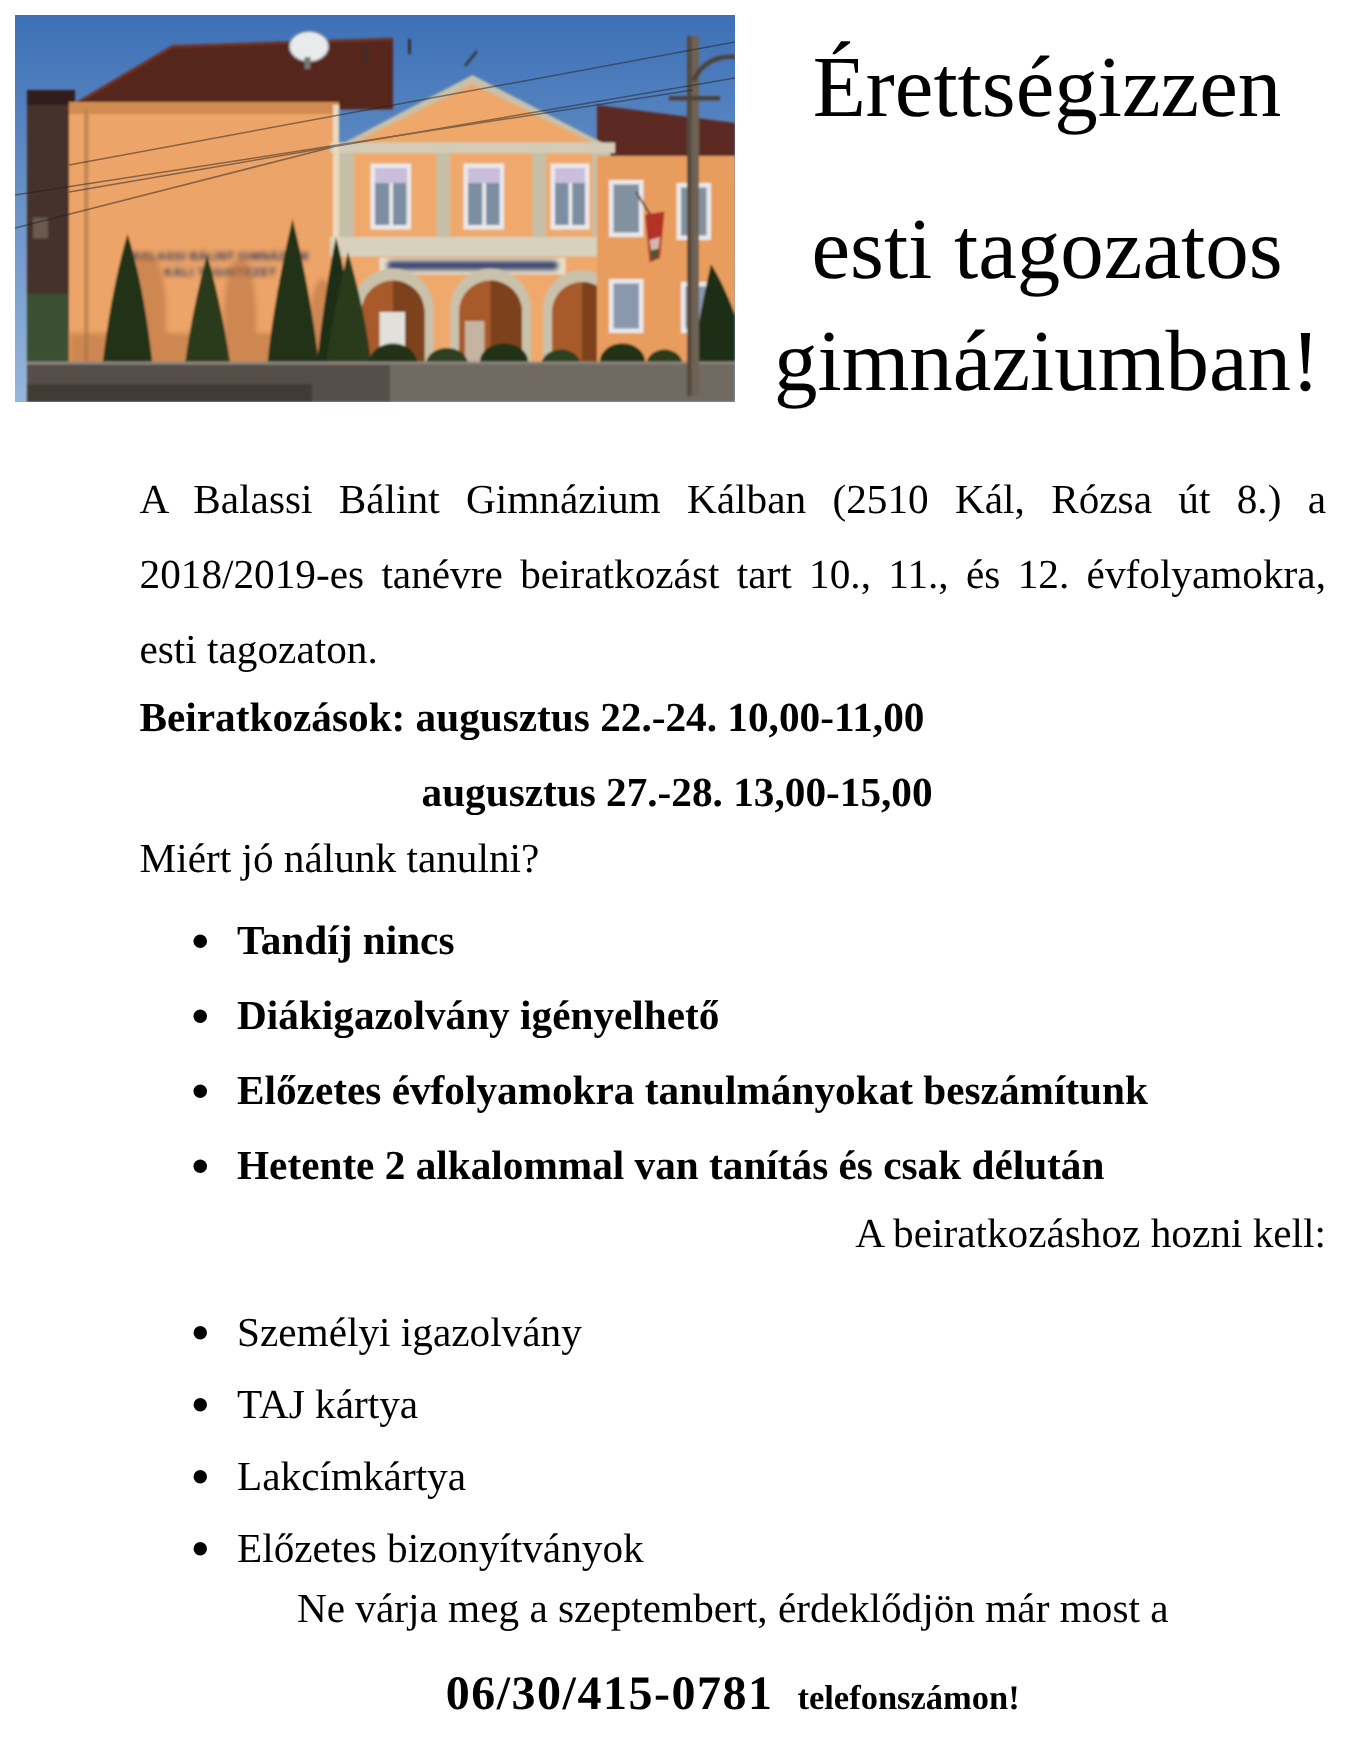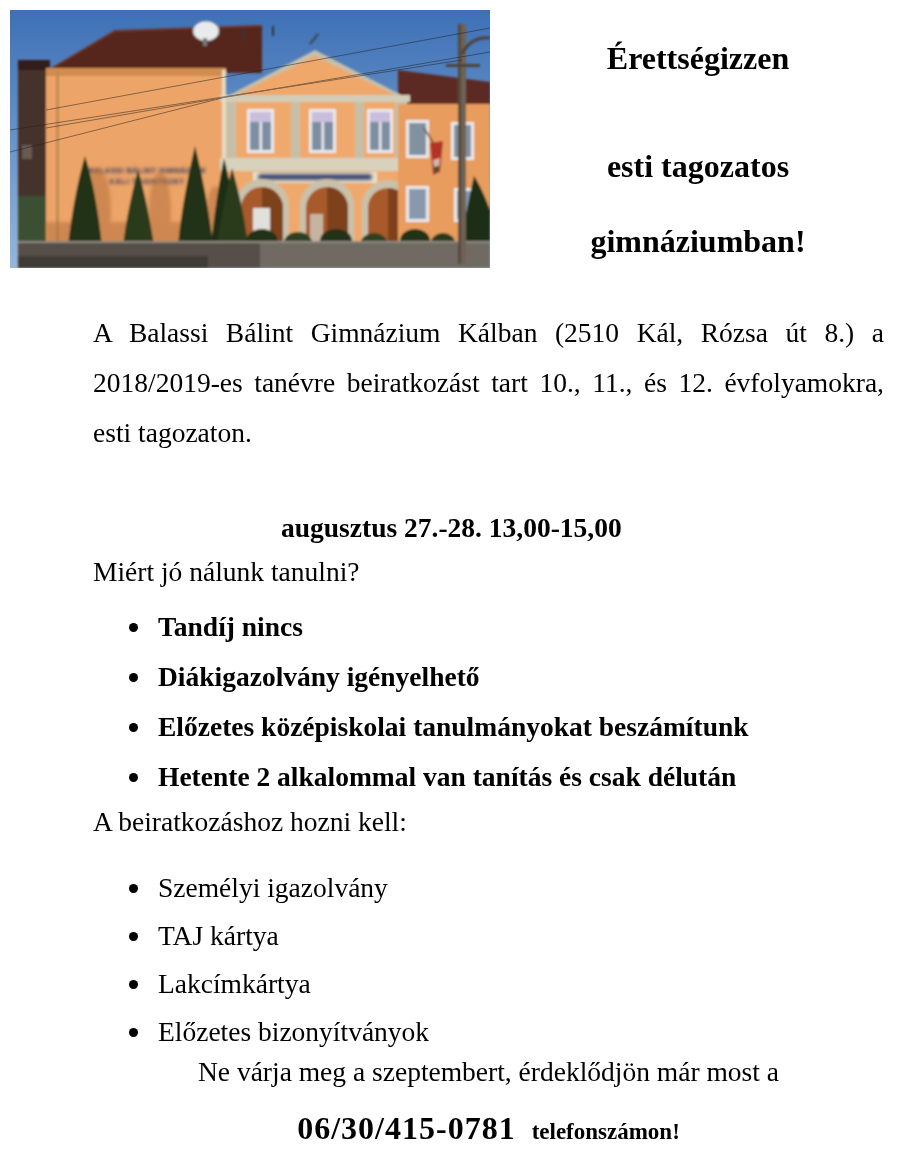--- a/index.html
+++ b/index.html
@@ -6,31 +6,31 @@
   .page{
     position:relative;width:905px;height:1173px;background:#fff;
     font-family:"Liberation Serif",serif;color:#000;overflow:hidden;
   }
   
   .photo{position:absolute;left:10px;top:10px;width:480px;height:258px;}
   .photo svg{display:block;width:100%;height:100%;}
   
   .title-line{
     position:absolute;left:500px;width:396px;text-align:center;
-    font-weight:700;font-size:32px;line-height:48px;
+    font-weight:400;font-size:58px;line-height:48px;
   }
   .t1{top:34px}.t2{top:142px}.t3{top:217px}
   
   .blk{position:absolute;left:93px;width:791px;font-size:27.5px;}
   .intro{top:308px;line-height:50px;}
   .jline{text-align:justify;text-align-last:justify;}
   .enrol1{top:453px;font-weight:700;line-height:50px;}
   .enrol2{top:503px;font-weight:700;line-height:50px;padding-left:188px;box-sizing:border-box;}
   .why{top:547px;line-height:50px;}
-  .bring{top:797px;line-height:50px;}
+  .bring{top:797px;line-height:50px;text-align:right;}
   ul.blist{list-style:none;margin:0;padding:0;}
   ul.blist li{position:relative;padding-left:65px;line-height:50px;}
   ul.benefits{top:602px;}
   ul.benefits li{font-weight:700;}
   ul.docs{top:864px;}
   ul.docs li{line-height:48px;}
   .dot{position:absolute;left:36px;top:21px;width:9px;height:9px;border-radius:50%;background:#000;}
   ul.docs .dot{top:20px;}
   .footer-line{top:1047px;line-height:50px;text-align:center;}
   .phone-line{top:1096px;line-height:64px;text-align:center;}
@@ -201,27 +201,28 @@
   <div class="title-line t1">Érettségizzen</div>
   <div class="title-line t3">gimnáziumban!</div>
   <div class="title-line t2">esti tagozatos</div>
 
   <div class="blk intro">
     <div class="jline">A Balassi Bálint Gimnázium Kálban (2510 Kál, Rózsa út 8.) a</div>
     <div class="jline">2018/2019-es tanévre beiratkozást tart 10., 11., és 12. évfolyamokra,</div>
     <div>esti tagozaton.</div>
   </div>
 
+  <div class="blk enrol1">Beiratkozások: augusztus 22.-24. 10,00-11,00</div>
   <div class="blk enrol2">augusztus 27.-28. 13,00-15,00</div>
 
   <div class="blk why">Miért jó nálunk tanulni?</div>
   <ul class="blk blist benefits">
     <li><span class="dot"></span><span>Tandíj nincs</span></li>
     <li><span class="dot"></span><span>Diákigazolvány igényelhető</span></li>
-    <li><span class="dot"></span><span>Előzetes középiskolai tanulmányokat beszámítunk</span></li>
+    <li><span class="dot"></span><span>Előzetes évfolyamokra tanulmányokat beszámítunk</span></li>
     <li><span class="dot"></span><span>Hetente 2 alkalommal van tanítás és csak délután</span></li>
   </ul>
 
   <div class="blk bring">A beiratkozáshoz hozni kell:</div>
   <ul class="blk blist docs">
     <li><span class="dot"></span><span>Személyi igazolvány</span></li>
     <li><span class="dot"></span><span>TAJ kártya</span></li>
     <li><span class="dot"></span><span>Lakcímkártya</span></li>
     <li><span class="dot"></span><span>Előzetes bizonyítványok</span></li>
   </ul>

